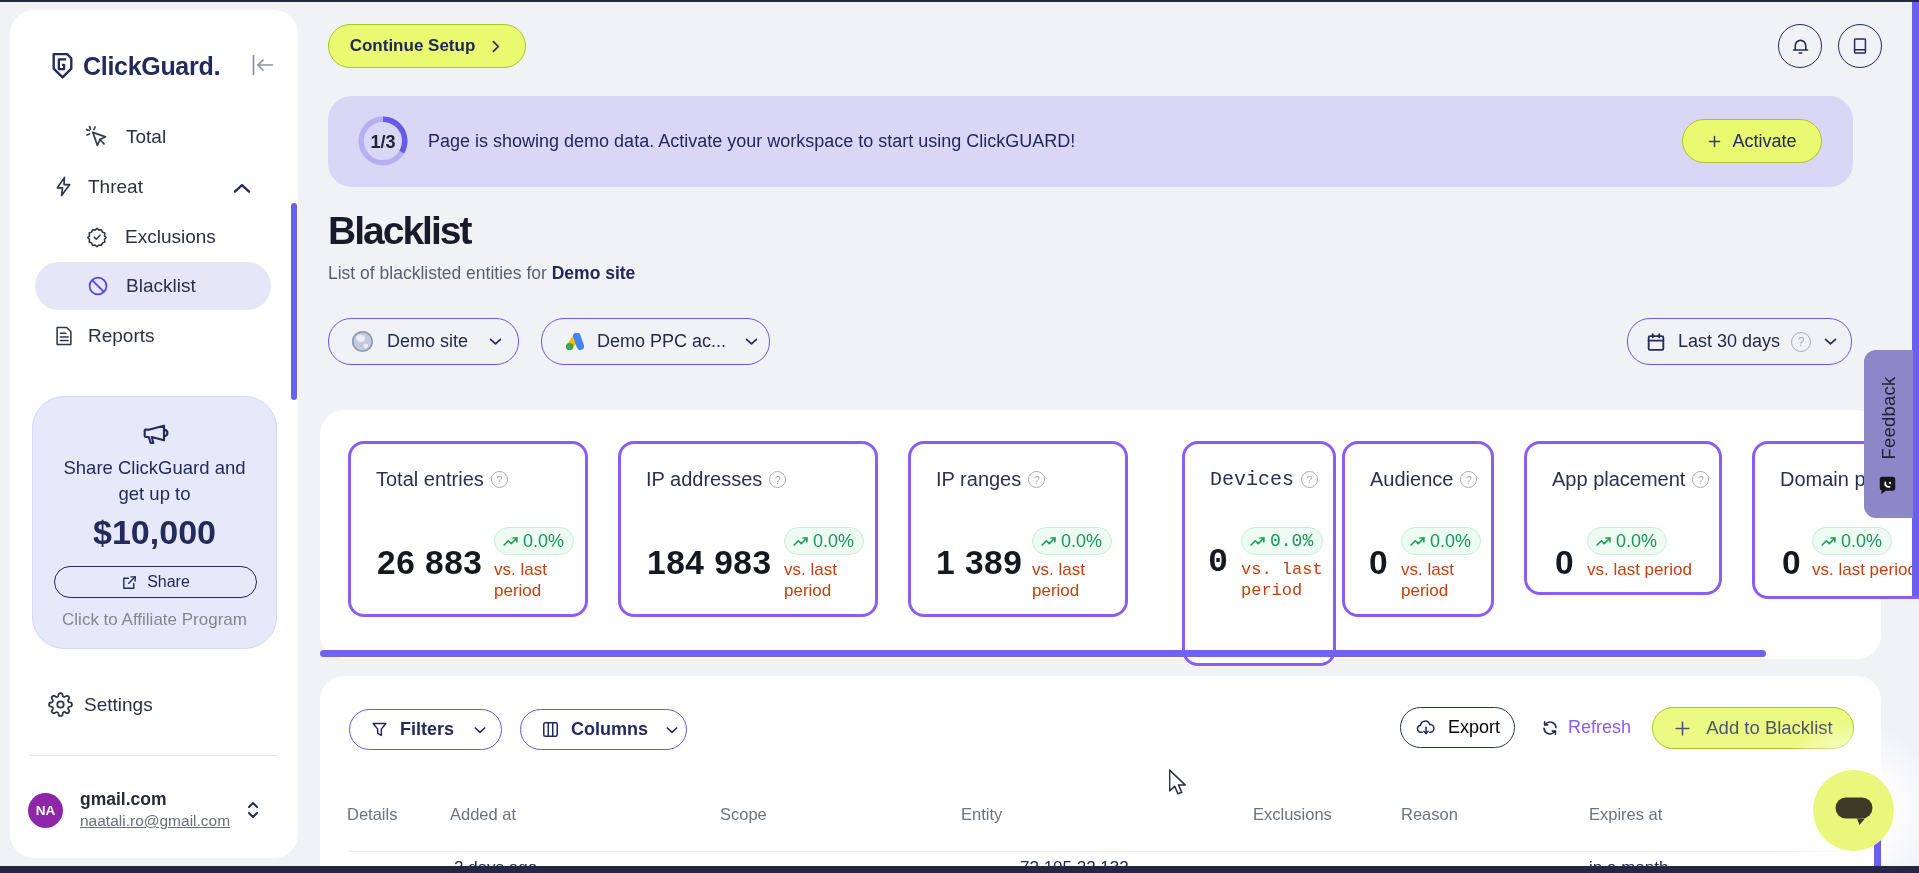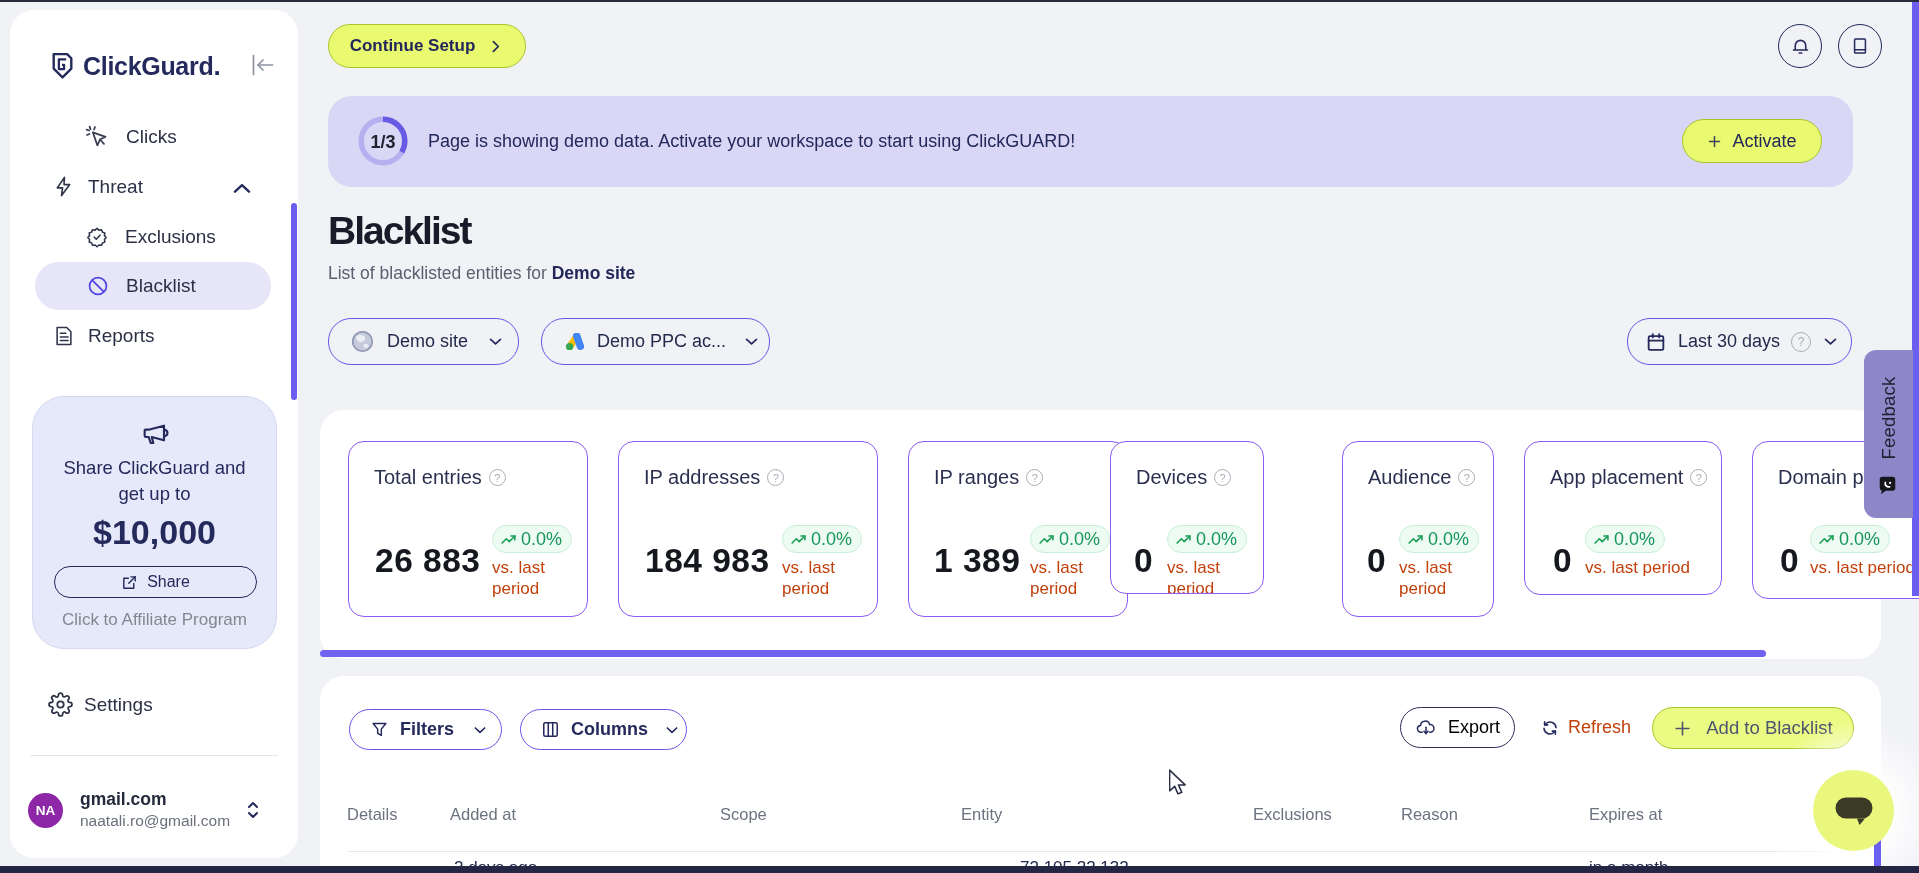--- a/index.html
+++ b/index.html
@@ -28,21 +28,21 @@
   
   #avatar { width:35px; height:35px; border-radius:50%; background:#8d27a8; color:#fff; display:flex; align-items:center; justify-content:center; font-size:13.5px; font-weight:bold; }
 
   
   .lime-btn { background:#e9fa71; border:1px solid #a9c52c; border-radius:24px; color:#23275a; display:flex; align-items:center; justify-content:center; }
   #banner { left:328px; top:96px; width:1525px; height:91px; background:#d9d6f6; border-radius:24px; }
   .pill { border:1px solid #6558e8; border-radius:23px; background:#f1f2f6; display:flex; align-items:center; }
 
   
   #cards-wrap { left:320px; top:410px; width:1561px; height:249px; background:#fff; border-radius:24px; }
-  .card { position:absolute; top:31px; border:1px solid #8b5cf6; border-radius:16px; background:#fff; overflow:hidden; }
+  .card { position:absolute; top:31px; border:3px solid #8b5cf6; border-radius:16px; background:#fff; overflow:hidden; }
   .ct { position:absolute; left:25px; top:24px; font-size:20px; color:#2b3050; display:flex; align-items:center; gap:7px; white-space:nowrap; }
   .gpill { position:absolute; top:83px; display:inline-flex; align-items:center; gap:4px; background:#edfbf2; border:1px solid #c8eed8; border-radius:14px; height:28px; padding:0 9px 0 7px; color:#17955a; font-size:18px; white-space:nowrap; }
   .vslast { position:absolute; top:116px; color:#c2410c; font-size:17px; line-height:20.5px; white-space:nowrap; }
   .num { position:absolute; top:102px; font-weight:bold; color:#16181f; font-size:33.5px; letter-spacing:0.5px; line-height:33px; white-space:nowrap; }
   #hscroll { left:320px; top:650px; width:1446px; height:7px; border-radius:4px; background:#6f63f0; }
 
   
   #table-wrap { left:320px; top:676px; width:1561px; height:190px; background:#fff; border-radius:24px 24px 0 0; }
   .th { position:absolute; top:805px; color:#6b7280; font-size:16.5px; }
 
@@ -79,21 +79,21 @@
 
   <div class="menu-item" style="left:85px; top:125px;">
     <svg width="24" height="24" viewBox="0 0 24 24" fill="none" stroke="#383d52" stroke-width="1.75" stroke-linecap="round" stroke-linejoin="round">
       <path d="M7.8 7.3 L20.6 11.8 L15 14.5 L12.4 20.4 Z"></path>
       <path d="M15 14.5 L19 18.8"></path>
       <path d="M4.6 1.6 L5.5 4.2"></path>
       <path d="M1.6 4.6 L4.2 5.5"></path>
       <path d="M10 2 L9 4.5"></path>
       <path d="M2 10 L4.5 9"></path>
     </svg>
-    <span>Clicks</span>
+    <span>Total</span>
   </div>
   <div class="menu-item" style="left:52px; top:175px;">
     <svg width="23" height="23" viewBox="0 0 24 24" fill="none" stroke="#30354a" stroke-width="1.7" stroke-linecap="round" stroke-linejoin="round">
       <path d="M13 2.5 L5.5 13.5 H11 L10 21.5 L18.5 10 H12.5 Z"></path>
     </svg>
     <span style="margin-left:-4px;">Threat</span>
   </div>
   <div class="abs" style="left:229px; top:176px;">
     <svg width="26" height="26" viewBox="0 0 24 24" fill="none" stroke="#242a5c" stroke-width="2.2" stroke-linecap="round" stroke-linejoin="round">
       <path d="M5.5 14.5 L12 8.5 L18.5 14.5"></path>
@@ -147,21 +147,21 @@
       <circle cx="12" cy="12" r="3.1"></circle>
       <path d="M19.4 15a1.65 1.65 0 0 0 .33 1.82l.06.06a2 2 0 1 1-2.83 2.83l-.06-.06a1.65 1.65 0 0 0-1.82-.33 1.65 1.65 0 0 0-1 1.51V21a2 2 0 1 1-4 0v-.09A1.65 1.65 0 0 0 9 19.4a1.65 1.65 0 0 0-1.82.33l-.06.06a2 2 0 1 1-2.83-2.83l.06-.06a1.65 1.65 0 0 0 .33-1.82 1.65 1.65 0 0 0-1.51-1H3a2 2 0 1 1 0-4h.09A1.65 1.65 0 0 0 4.6 9a1.65 1.65 0 0 0-.33-1.82l-.06-.06a2 2 0 1 1 2.83-2.83l.06.06a1.65 1.65 0 0 0 1.82.33H9a1.65 1.65 0 0 0 1-1.51V3a2 2 0 1 1 4 0v.09a1.65 1.65 0 0 0 1 1.51 1.65 1.65 0 0 0 1.82-.33l.06-.06a2 2 0 1 1 2.83 2.83l-.06.06a1.65 1.65 0 0 0-.33 1.82V9a1.65 1.65 0 0 0 1.51 1H21a2 2 0 1 1 0 4h-.09a1.65 1.65 0 0 0-1.51 1z"></path>
     </svg>
     <span style="margin-left:-6px;">Settings</span>
   </div>
 
   <div class="abs" style="left:30px; top:755px; width:248px; height:1px; background:#e3e5ea;"></div>
 
   <div class="abs" id="avatar" style="left:28px; top:793px;">NA</div>
   <div class="abs" style="left:80px; top:789px; font-size:17.5px; font-weight:bold; color:#242a3c;">gmail.com</div>
-  <div class="abs" style="left:80px; top:812px; font-size:15.5px; color:#6a6f7b;">naatali.ro@gmail.com</div>
+  <div class="abs" style="left:80px; top:812px; font-size:15.5px; color:#6a6f7b;text-decoration:underline;">naatali.ro@gmail.com</div>
   <div class="abs" style="left:245px; top:799px;">
     <svg width="16" height="22" viewBox="0 0 16 22" fill="none" stroke="#242a5c" stroke-width="2" stroke-linecap="round" stroke-linejoin="round">
       <path d="M4 8 L8 4 L12 8"></path>
       <path d="M4 14 L8 18 L12 14"></path>
     </svg>
   </div>
 
   <div class="abs lime-btn" id="continue-setup" style="left:328px; top:24px; width:198px; height:44px; font-size:17px; font-weight:bold; gap:12px;">Continue Setup
     <svg width="17" height="17" viewBox="0 0 24 24" fill="none" stroke="#23275a" stroke-width="2.4" stroke-linecap="round" stroke-linejoin="round">
       <path d="M9 5 L16 12 L9 19"></path>
@@ -259,21 +259,21 @@
     </div>
     <div class="card" style="left:588px; width:220px; height:176px;">
       <div class="ct">IP ranges <span class="qmark">?</span></div>
       <div class="num" style="left:25px;">1 389</div>
       <div class="gpill" style="left:121px;"><svg width="17" height="17" viewBox="0 0 24 24" fill="none" stroke="#1b9e57" stroke-width="2.3" stroke-linecap="round" stroke-linejoin="round">
           <path d="M3 17 L9 11 L13 15 L21 7"></path>
           <path d="M15.5 7 H21 V12.5"></path>
         </svg>0.0%</div>
       <div class="vslast" style="left:121px;">vs. last<br>period</div>
     </div>
-    <div class="card" style="left:790px; width:154px; height:153px;">
+    <div class="card" style="left:862px; width:154px; height:225px;font-family:Liberation Mono, monospace;">
       <div class="ct">Devices <span class="qmark">?</span></div>
       <div class="num" style="left:23px;">0</div>
       <div class="gpill" style="left:56px;"><svg width="17" height="17" viewBox="0 0 24 24" fill="none" stroke="#1b9e57" stroke-width="2.3" stroke-linecap="round" stroke-linejoin="round">
           <path d="M3 17 L9 11 L13 15 L21 7"></path>
           <path d="M15.5 7 H21 V12.5"></path>
         </svg>0.0%</div>
       <div class="vslast" style="left:56px;">vs. last<br>period</div>
     </div>
     <div class="card" style="left:1022px; width:152px; height:176px;">
       <div class="ct">Audience <span class="qmark">?</span></div>
@@ -334,21 +334,21 @@
     </svg>
     <span style="color:#000000; font-size:18px;">Export</span>
   </div>
   <div class="abs" style="left:1541px; top:717px; display:flex; align-items:center; gap:9px;">
     <svg width="18" height="18" viewBox="0 0 24 24" fill="none" stroke="#242a5c" stroke-width="2.1" stroke-linecap="round" stroke-linejoin="round">
       <path d="M20 11.5 A8 8 0 0 0 6.8 6 L4.8 7.8"></path>
       <path d="M4.8 3.6 V7.8 H9"></path>
       <path d="M4 12.5 A8 8 0 0 0 17.2 18 L19.2 16.2"></path>
       <path d="M19.2 20.4 V16.2 H15"></path>
     </svg>
-    <span style="color:#c2410c; font-size:18px;">Refresh</span>
+    <span style="color:#8b5cf6; font-size:18px;">Refresh</span>
   </div>
   <div class="abs lime-btn" style="left:1652px; top:707px; width:202px; height:42px; font-size:18.5px; gap:14px; color:#4d5470; background:#ebfa82;">
     <svg width="19" height="19" viewBox="0 0 24 24" fill="none" stroke="#4d5470" stroke-width="2" stroke-linecap="round">
       <path d="M12 4 V20 M4 12 H20"></path>
     </svg>
     Add to Blacklist
   </div>
 
   <div class="abs th" style="left:347px;">Details</div>
   <div class="abs th" style="left:450px;">Added at</div>

